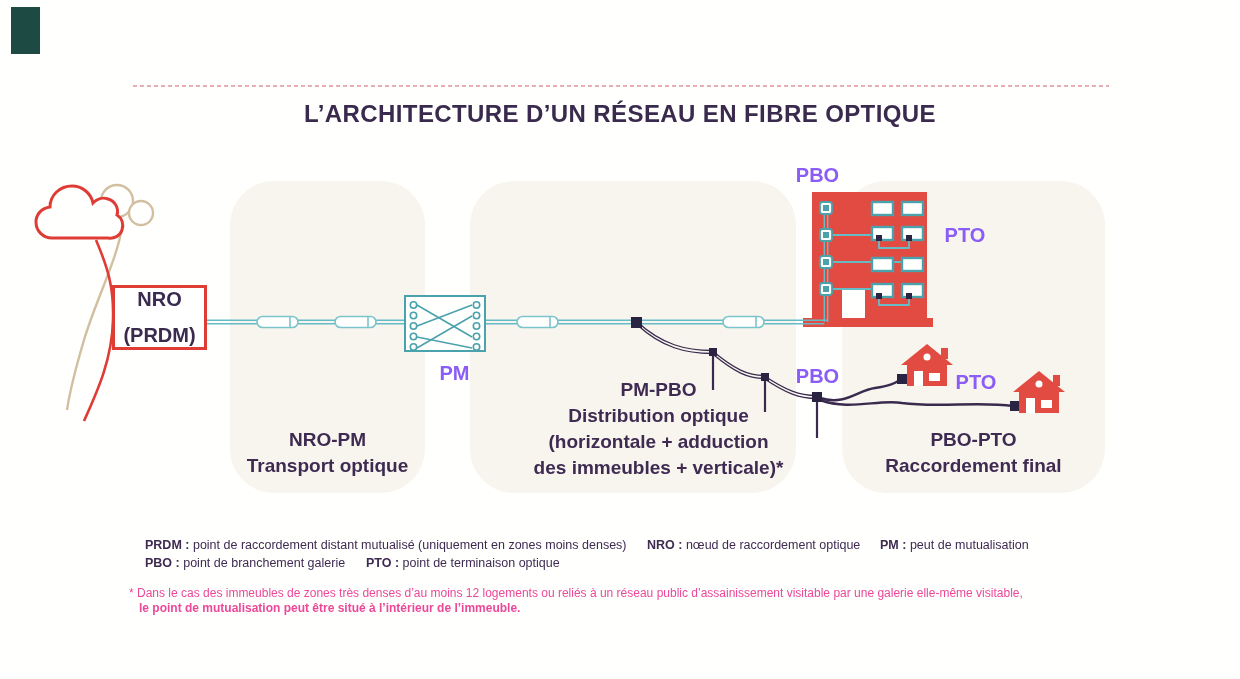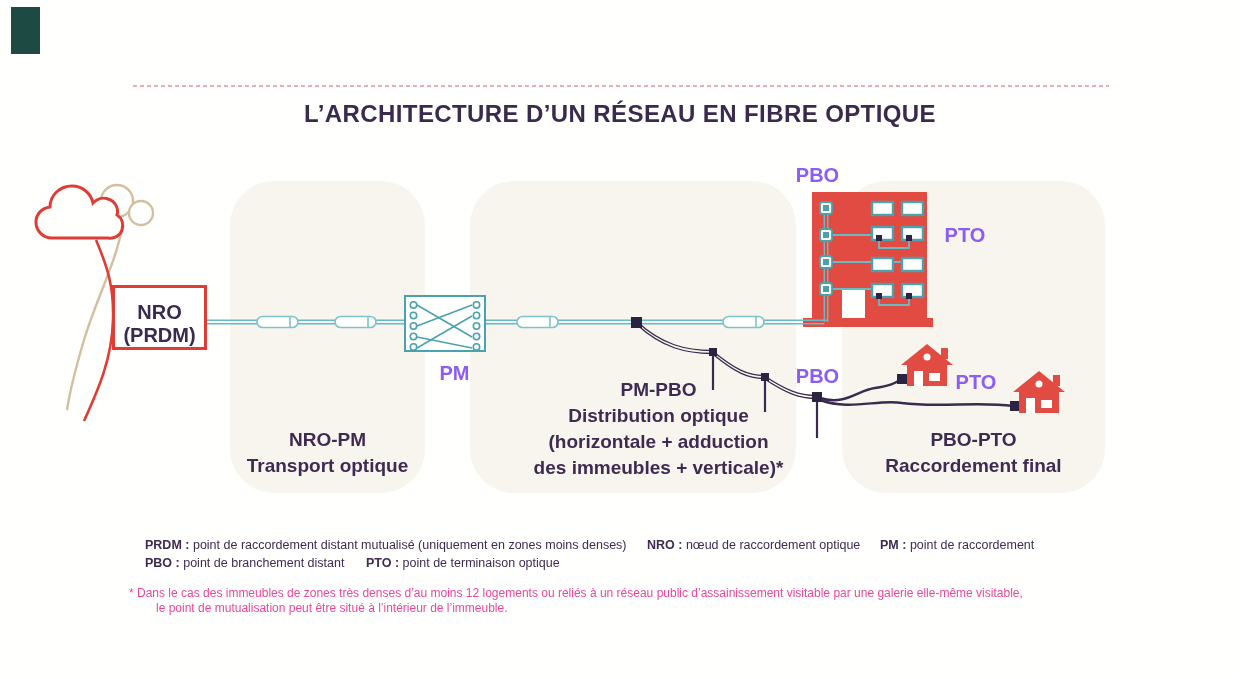--- a/index.html
+++ b/index.html
@@ -10,21 +10,21 @@
         background:repeating-linear-gradient(90deg,#e8aeb4 0 4px,transparent 4px 7px);}
   .title{position:absolute;left:0;right:0;top:100px;margin:0;text-align:center;
          font-size:24px;font-weight:bold;letter-spacing:.4px;color:#3a2b4e;}
   .zone{position:absolute;top:181px;height:312px;background:#f8f5ee;border-radius:44px;}
   .z1{left:230px;width:195px;}
   .z2{left:470px;width:326px;}
   .z3{left:842px;width:263px;}
   svg.art{position:absolute;left:0;top:0;}
   .nrobox{position:absolute;left:112px;top:285px;width:95px;height:65px;box-sizing:border-box;
           background:#fff;border:3px solid #e03c36;display:flex;flex-direction:column;
-          justify-content:flex-end;align-items:center;z-index:4;
+          justify-content:space-between;align-items:center;z-index:4;
           font-size:20px;font-weight:bold;color:#3a2b4e;line-height:23px;}
   .lbl{position:absolute;font-size:20px;font-weight:bold;color:#8b5cf6;text-align:center;z-index:4;}
   .zlbl{position:absolute;z-index:4;text-align:center;font-weight:bold;color:#3f2b52;
         font-size:19px;line-height:26px;}
   .leg{position:absolute;font-size:12.5px;color:#3f2b52;white-space:nowrap;z-index:4;padding-left:12px;}
   .leg b{font-weight:bold;}
   .fn{position:absolute;font-size:12px;color:#ec4899;white-space:nowrap;z-index:4;text-align:center;}
 </style>
 </head>
 <body>
@@ -210,27 +210,27 @@
   <div class="leg" style="left:133px;top:538px;">
     <b>PRDM :</b>
     <span>point de raccordement distant mutualisé (uniquement en zones moins denses)</span>
   </div>
   <div class="leg" style="left:635px;top:538px;">
     <b>NRO :</b>
     <span>nœud de raccordement optique</span>
   </div>
   <div class="leg" style="left:868px;top:538px;">
     <b>PM :</b>
-    <span>point de raccordement</span>
+    <span>peut de mutualisation</span>
   </div>
   <div class="leg" style="left:133px;top:556px;">
     <b>PBO :</b>
-    <span>point de branchement distant</span>
+    <span>point de branchement galerie</span>
   </div>
   <div class="leg" style="left:354px;top:556px;">
     <b>PTO :</b>
     <span>point de terminaison optique</span>
   </div>
 
   <div class="fn" style="left:129px;top:586px;">* Dans le cas des immeubles de zones très denses d’au moins 12 logements ou reliés à un réseau public d’assainissement visitable par une galerie elle-même visitable,</div>
-  <div class="fn" style="left:156px;top:601px;">le point de mutualisation peut être situé à l’intérieur de l’immeuble.</div>
+  <div class="fn" style="left:139px;top:601px;font-weight:bold;">le point de mutualisation peut être situé à l’intérieur de l’immeuble.</div>
 
 </div>
 
 </body></html>

